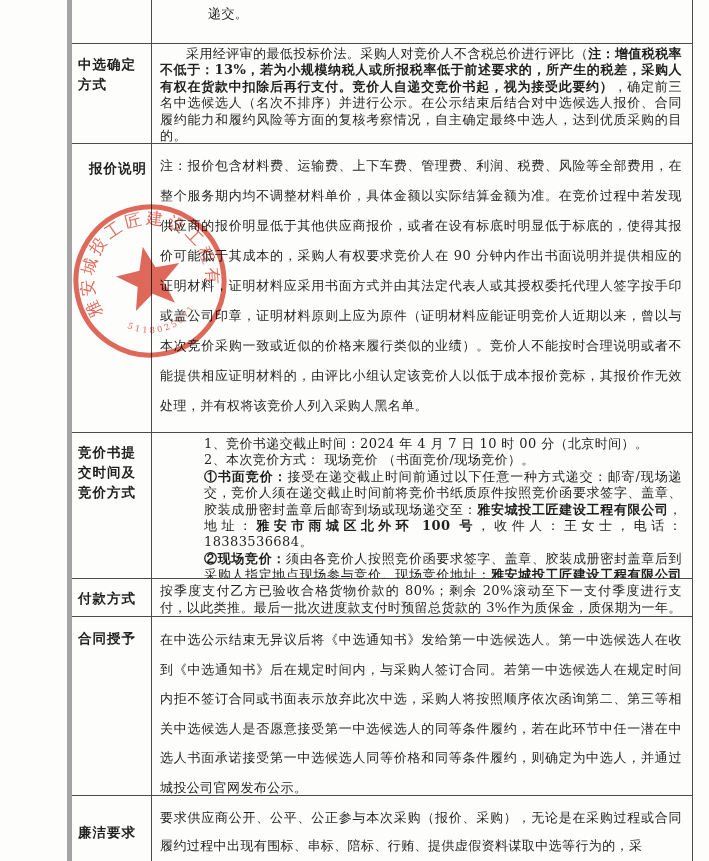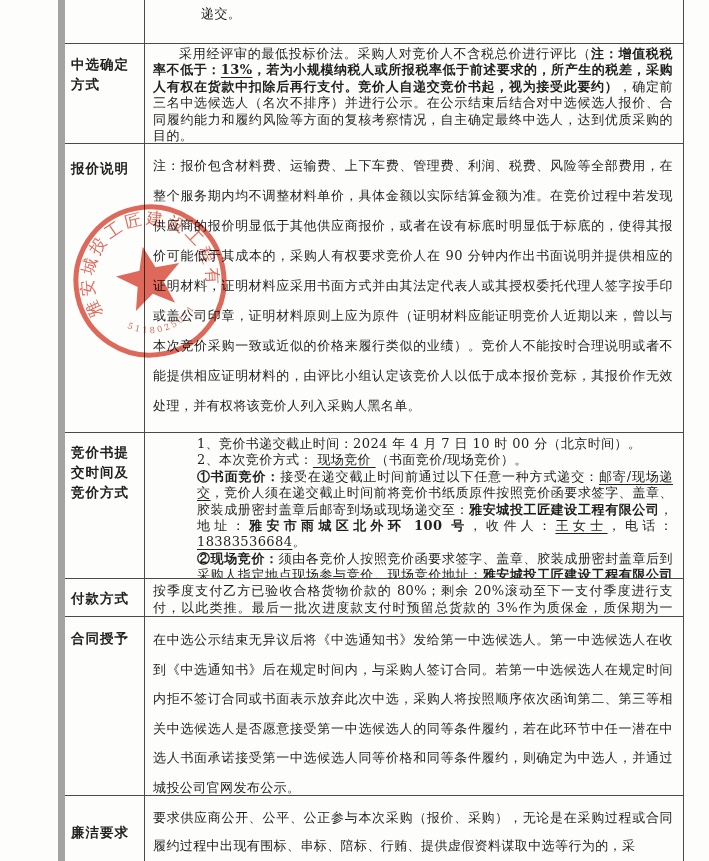--- a/index.html
+++ b/index.html
@@ -2,62 +2,62 @@
 <html><head>
 <meta charset="utf-8">
 <style>
   html,body{margin:0;padding:0;}
   body{
     width:709px;height:861px;position:relative;overflow:hidden;
     background:#fdfdfb;color:#1f1f1f;
     font-family:"DejaVu Serif", serif;
   }
   .doc-table{
-    position:absolute;left:58px;top:0;width:626px;height:861px;
+    position:absolute;left:67px;top:0;width:626px;height:861px;
     box-sizing:border-box;display:flex;flex-direction:column;
-    border-left:7px solid #a3a3a3;border-right:1px solid #4a4a4a;
+    border-left:5px solid #a3a3a3;border-right:1px solid #4a4a4a;
     background:transparent;
   }
   .row{display:flex;box-sizing:border-box;overflow:hidden;}
   .row + .row{border-top:1px solid #4a4a4a;}
   .r0{height:43px;}
   .r1{height:100px;}
   .r2{height:289px;}
   .r3{height:146px;gap:44px;}
   .r4{height:38px;justify-content:flex-end;}
   .r5{height:179px;}
   .r6{height:66px;flex:1;}
   .cell{box-sizing:border-box;}
   .label{
     width:80px;flex:0 0 80px;border-right:1px solid #4a4a4a;
     font-weight:bold;font-size:13.5px;letter-spacing:1px;line-height:20px;
     padding:0 4px 0 6px;
   }
   .r1 .label{padding-top:10px;}
-  .r2 .label{padding-top:14px;}
+  .r2 .label{padding-top:14px;text-align:right;}
   .r3 .label{padding-top:9px;}
   .r4 .label{display:flex;align-items:center;}
   .r5 .label{padding-top:11px;}
   .r6 .label{padding-top:26px;}
   .content{
     flex:1;padding:0 10px 0 8px;font-size:13px;letter-spacing:0.4px;
     text-align:justify;
   }
   .para{margin:0;padding:0;}
   .r0 .content{padding-top:5px;line-height:17px;}
   .r0 .para{padding-left:48px;}
   .r1 .content{padding-top:2px;line-height:16.4px;}
   .r1 .para{text-indent:2em;}
   .r2 .content{padding-top:7px;line-height:30px;}
   .r3 .content{padding-top:3px;line-height:16.4px;}
   .r4 .content{padding-top:3px;line-height:17px;}
   .r5 .content{padding-top:8px;line-height:29.5px;}
   .r6 .content{padding-top:8px;line-height:28px;font-family:Liberation Serif, serif;}
   .b{font-weight:bold;}
-  .u{text-decoration:underline;text-underline-offset:3px;}
+  .u{text-underline-offset:3px;}
   .stamp{
     position:absolute;left:70px;top:201px;width:160px;height:160px;
     opacity:0.78;mix-blend-mode:multiply;transform:rotate(-12deg);
     pointer-events:none;
   }
 </style>
 </head>
 <body>
 
 <div class="doc-table">

